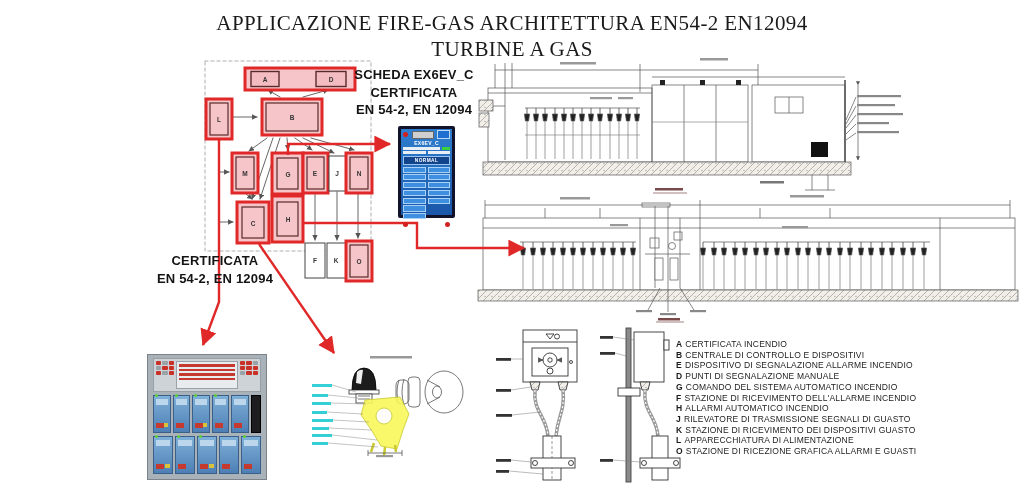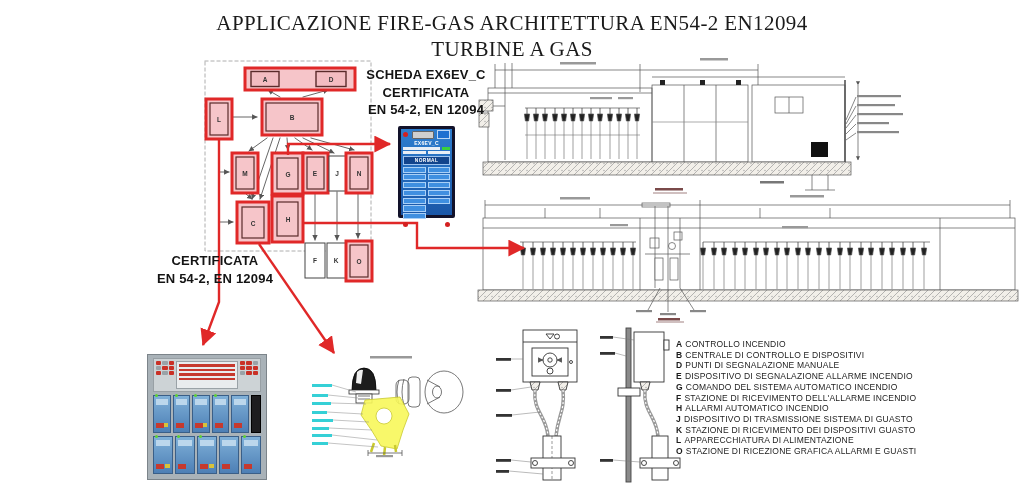--- a/index.html
+++ b/index.html
@@ -4,21 +4,21 @@
 <style>
   html,body{margin:0;padding:0;background:#fff;}
   #canvas{position:relative;width:1024px;height:500px;background:#fff;overflow:hidden;
           font-family:"Liberation Sans",sans-serif;}
   .abs{position:absolute;}
   
   #title{left:0;top:10px;width:1024px;text-align:center;
          font-family:"Liberation Serif",serif;font-size:21px;color:#1a1a1a;letter-spacing:.4px;line-height:1.25;}
   
   .bigLabel{font-weight:700;font-size:13px;color:#141414;text-align:center;line-height:1.35;letter-spacing:.2px;}
-  #scheda{left:352px;top:66px;width:148px;}
+  #scheda{left:340px;top:66px;width:148px;}
   #centrale{left:136px;top:252px;width:158px;}
   
   #legend{left:676px;top:339px;width:345px;}
   .lg-row{font-size:8.5px;line-height:10.7px;color:#1c1c1c;letter-spacing:.2px;white-space:nowrap;}
   .lg-row b{margin-right:3px;}
   
   #panel{left:398px;top:126px;width:57px;height:92px;background:linear-gradient(#2e7ecf,#1a57a8);
          border:3px solid #12122a;border-radius:2px;box-sizing:border-box;padding:2px 2px;}
   #panel .hdr{display:flex;justify-content:space-between;align-items:center;height:7px;}
   #panel .dotр{width:5px;height:5px;border-radius:50%;background:#d42020;}
@@ -565,26 +565,26 @@
           <span class="y"></span>
         </div>
       <div class="card"></div>
       <div class="card">
           <span class="g"></span>
         </div>
     </div>
   </div>
 
   <div id="legend" class="abs">
-    <div class="lg-row"><b>A</b><span>CONTROLLO INCENDIO</span></div>
+    <div class="lg-row"><b>A</b><span>CERTIFICATA INCENDIO</span></div>
     <div class="lg-row"><b>B</b><span>CENTRALE DI CONTROLLO E DISPOSITIVI</span></div>
+    <div class="lg-row"><b>E</b><span>DISPOSITIVO DI SEGNALAZIONE ALLARME INCENDIO</span></div>
     <div class="lg-row"><b>D</b><span>PUNTI DI SEGNALAZIONE MANUALE</span></div>
-    <div class="lg-row"><b>E</b><span>DISPOSITIVO DI SEGNALAZIONE ALLARME INCENDIO</span></div>
     <div class="lg-row"><b>G</b><span>COMANDO DEL SISTEMA AUTOMATICO INCENDIO</span></div>
     <div class="lg-row"><b>F</b><span>STAZIONE DI RICEVIMENTO DELL'ALLARME INCENDIO</span></div>
     <div class="lg-row"><b>H</b><span>ALLARMI AUTOMATICO INCENDIO</span></div>
-    <div class="lg-row"><b>J</b><span>DISPOSITIVO DI TRASMISSIONE SISTEMA DI GUASTO</span></div>
+    <div class="lg-row"><b>J</b><span>RILEVATORE DI TRASMISSIONE SEGNALI DI GUASTO</span></div>
     <div class="lg-row"><b>K</b><span>STAZIONE DI RICEVIMENTO DEI DISPOSITIVI GUASTO</span></div>
     <div class="lg-row"><b>L</b><span>APPARECCHIATURA DI ALIMENTAZIONE</span></div>
     <div class="lg-row"><b>O</b><span>STAZIONE DI RICEZIONE GRAFICA ALLARMI E GUASTI</span></div>
   </div>
 
 </div>
 
 </body></html>

